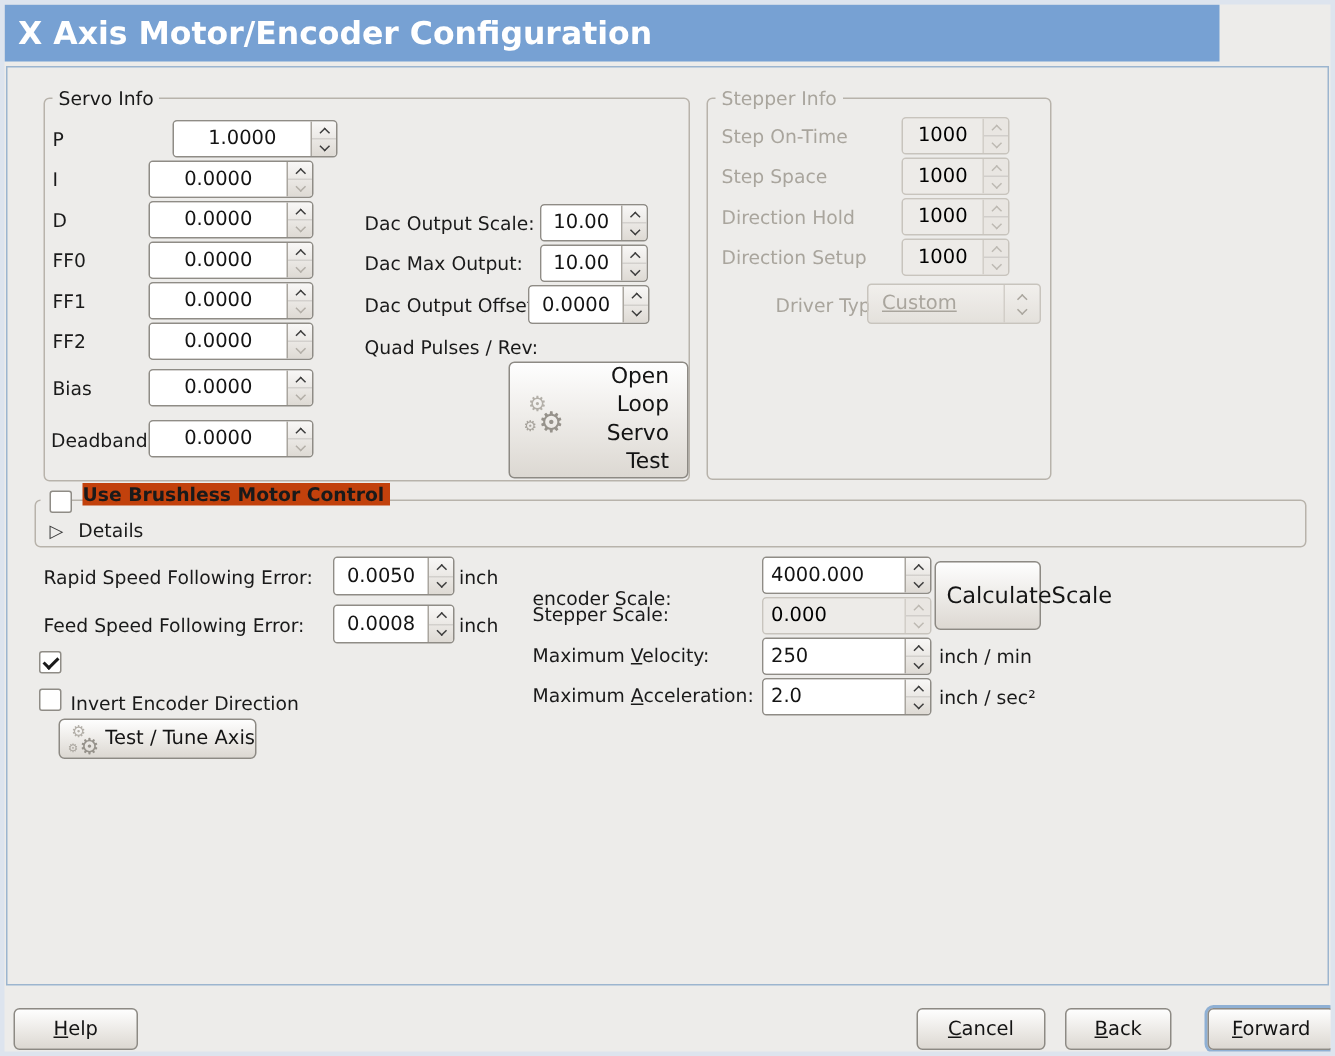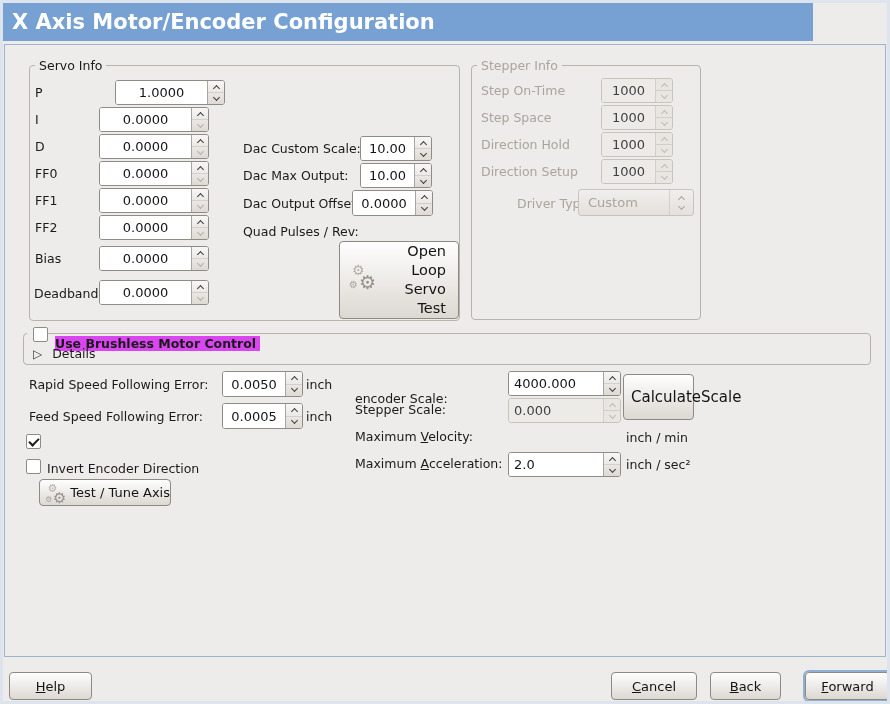--- a/index.html
+++ b/index.html
@@ -21,36 +21,36 @@
   .spin .val{flex:1;display:flex;align-items:center;justify-content:center;font-size:13px;color:#141414;background:#ffffff;white-space:nowrap;}
   .spin.left .val{justify-content:flex-start;padding-left:5px;}
   .spin .btns{width:17px;display:flex;flex-direction:column;border-left:1px solid #aaa69f;background:linear-gradient(#f8f7f6,#dedad4);}
   .spin .sb{flex:1;display:flex;align-items:center;justify-content:center;}
   .spin .sb.dn{border-top:1px solid rgba(0,0,0,0.10);}
   .ch{display:block;width:5px;height:5px;border-left:1.5px solid #3c3c3c;border-top:1.5px solid #3c3c3c;}
   .ch.up{transform:rotate(45deg);margin-top:3px;}
   .ch.dn{transform:rotate(-135deg);margin-bottom:3px;}
   .spin.dimdn .sb.dn .ch{border-color:#b2aea7;}
   .spin.dis{border-color:#c8c4bd;background:#edebe8;}
-  .spin.dis .val{background:#edebe8;color:#404040;}
+  .spin.dis .val{background:#edebe8;color:#000000;}
   .spin.dis .btns{background:#e9e6e2;border-left-color:#d2cec8;}
   .spin.dis .ch{border-color:#bdb9b2;}
   
   .btn{position:absolute;display:flex;align-items:center;justify-content:center;border:1px solid #8d8a84;border-radius:4px;
     background:linear-gradient(#fefefe,#efedea 45%,#dcd8d2);font-size:13px;color:#141414;white-space:nowrap;}
   .btn.focus{box-shadow:0 0 0 2px #8fb0d4;}
   
   .cb{position:absolute;width:15px;height:15px;background:#ffffff;border:1px solid #8f8c86;border-radius:2px;}
   .cb.checked::after{content:"";position:absolute;left:2px;top:3px;width:8px;height:4px;
     border-left:2px solid #1a1a1a;border-bottom:2px solid #1a1a1a;transform:rotate(-45deg);}
   .hl{position:absolute;background:#c9d9ec;border:1px solid #8aa8cb;border-radius:2px;padding:2px 4px;font-size:12.5px;color:#1a1a1a;white-space:nowrap;}
   .tri{font-size:12px;color:#3a3a3a;line-height:12px;}
   
   .combo{position:absolute;display:flex;height:27px;border:1px solid #c8c4bd;border-radius:3px;background:linear-gradient(#f1efec,#e4e1dc);}
-  .combo .cval{flex:1;display:flex;align-items:center;padding-left:9px;font-size:13px;color:#a9a59d;}
+  .combo .cval{flex:1;display:flex;align-items:center;padding-left:9px;font-size:13px;color:#a9a59d;text-decoration:underline;}
   .combo .carr{width:24px;display:flex;flex-direction:column;align-items:center;justify-content:center;border-left:1px solid #d2cec8;}
   .combo .ch{border-color:#a9a59d;width:5px;height:5px;}
   .combo .ch.up{margin:0 0 1px 0;}
   .combo .ch.dn{margin:1px 0 0 0;}
   
   .gears{position:relative;width:30px;height:32px;}
   .gears .g1{position:absolute;left:2px;top:-2px;font-size:14px;color:#b3afa8;}
   .gears .g2{position:absolute;left:9px;top:7px;font-size:19px;color:#96928b;}
   .gears .g3{position:absolute;left:-1px;top:15px;font-size:10px;color:#a7a39c;}
   .gears.small{transform:scale(0.78);transform-origin:left center;}
@@ -165,21 +165,21 @@
     <span class="btns">
         <span class="sb up">
           <i class="ch up"></i>
         </span>
         <span class="sb dn">
           <i class="ch dn"></i>
         </span>
       </span>
   </div>
 
-  <div class="lbl abs" style="left:240px;top:138px;">Dac Custom Scale:</div>
+  <div class="lbl abs" style="left:240px;top:138px;">Dac Output Scale:</div>
   <div class="spin" style="left:357px;top:133px;width:72px;">
     <span class="val">10.00</span>
     <span class="btns">
         <span class="sb up">
           <i class="ch up"></i>
         </span>
         <span class="sb dn">
           <i class="ch dn"></i>
         </span>
       </span>
@@ -281,21 +281,21 @@
     <span class="cval">Custom</span>
     <span class="carr">
         <i class="ch up"></i>
         <i class="ch dn"></i>
       </span>
   </div>
 
   <div class="frame" style="left:20px;top:330px;width:848px;height:32px;"></div>
   <div class="legend" style="left:24px;top:322px;height:18px;"></div>
   <span class="cb" style="left:30px;top:324px;"></span>
-  <div class="lbl b abs" style="left:52px;top:333px;background:#d946ef;padding-right:4px;">Use Brushless Motor Control</div>
+  <div class="lbl b abs" style="left:52px;top:319px;background:#c2410c;padding-right:4px;">Use Brushless Motor Control</div>
   <div class="abs" style="left:30px;top:343px;display:flex;align-items:center;gap:10px;">
     <span class="tri">▷</span>
     <span class="lbl">Details</span>
   </div>
 
   <div class="lbl abs" style="left:26px;top:374px;">Rapid Speed Following Error:</div>
   <div class="spin" style="left:219px;top:368px;width:81px;height:26px;">
     <span class="val">0.0050</span>
     <span class="btns">
         <span class="sb up">
@@ -303,21 +303,21 @@
         </span>
         <span class="sb dn">
           <i class="ch dn"></i>
         </span>
       </span>
   </div>
   <div class="lbl abs" style="left:303px;top:374px;">inch</div>
 
   <div class="lbl abs" style="left:26px;top:406px;">Feed Speed Following Error:</div>
   <div class="spin" style="left:219px;top:400px;width:81px;height:26px;">
-    <span class="val">0.0005</span>
+    <span class="val">0.0008</span>
     <span class="btns">
         <span class="sb up">
           <i class="ch up"></i>
         </span>
         <span class="sb dn">
           <i class="ch dn"></i>
         </span>
       </span>
   </div>
   <div class="lbl abs" style="left:303px;top:406px;">inch</div>
@@ -342,20 +342,31 @@
         <span class="sb up">
           <i class="ch up"></i>
         </span>
         <span class="sb dn">
           <i class="ch dn"></i>
         </span>
       </span>
   </div>
 
   <div class="lbl abs" style="left:352px;top:426px;"><span>Maximum </span><span class="u">V</span><span>elocity:</span></div>
+  <div class="spin left" style="left:505px;top:422px;width:113px;">
+    <span class="val">250</span>
+    <span class="btns">
+        <span class="sb up">
+          <i class="ch up"></i>
+        </span>
+        <span class="sb dn">
+          <i class="ch dn"></i>
+        </span>
+      </span>
+  </div>
   <div class="lbl abs" style="left:623px;top:427px;">inch / min</div>
 
   <div class="lbl abs" style="left:352px;top:453px;"><span>Maximum </span><span class="u">A</span><span>cceleration:</span></div>
   <div class="spin left" style="left:505px;top:449px;width:113px;">
     <span class="val">2.0</span>
     <span class="btns">
         <span class="sb up">
           <i class="ch up"></i>
         </span>
         <span class="sb dn">

